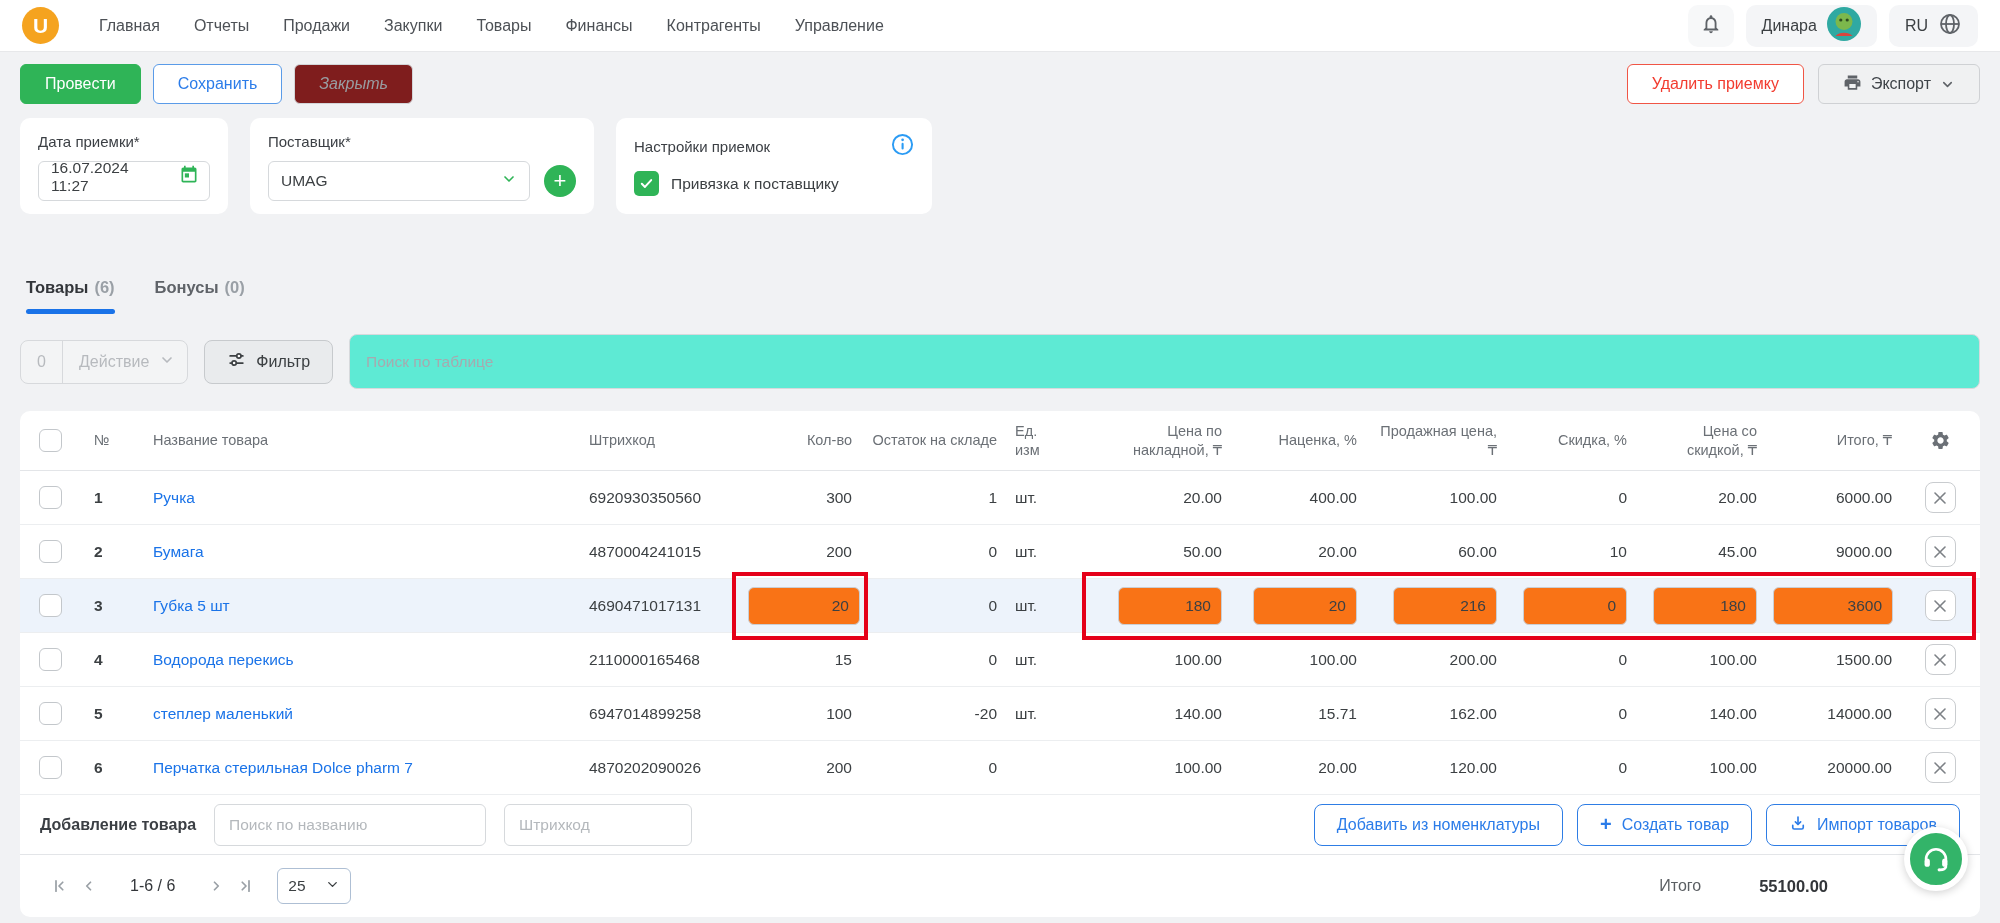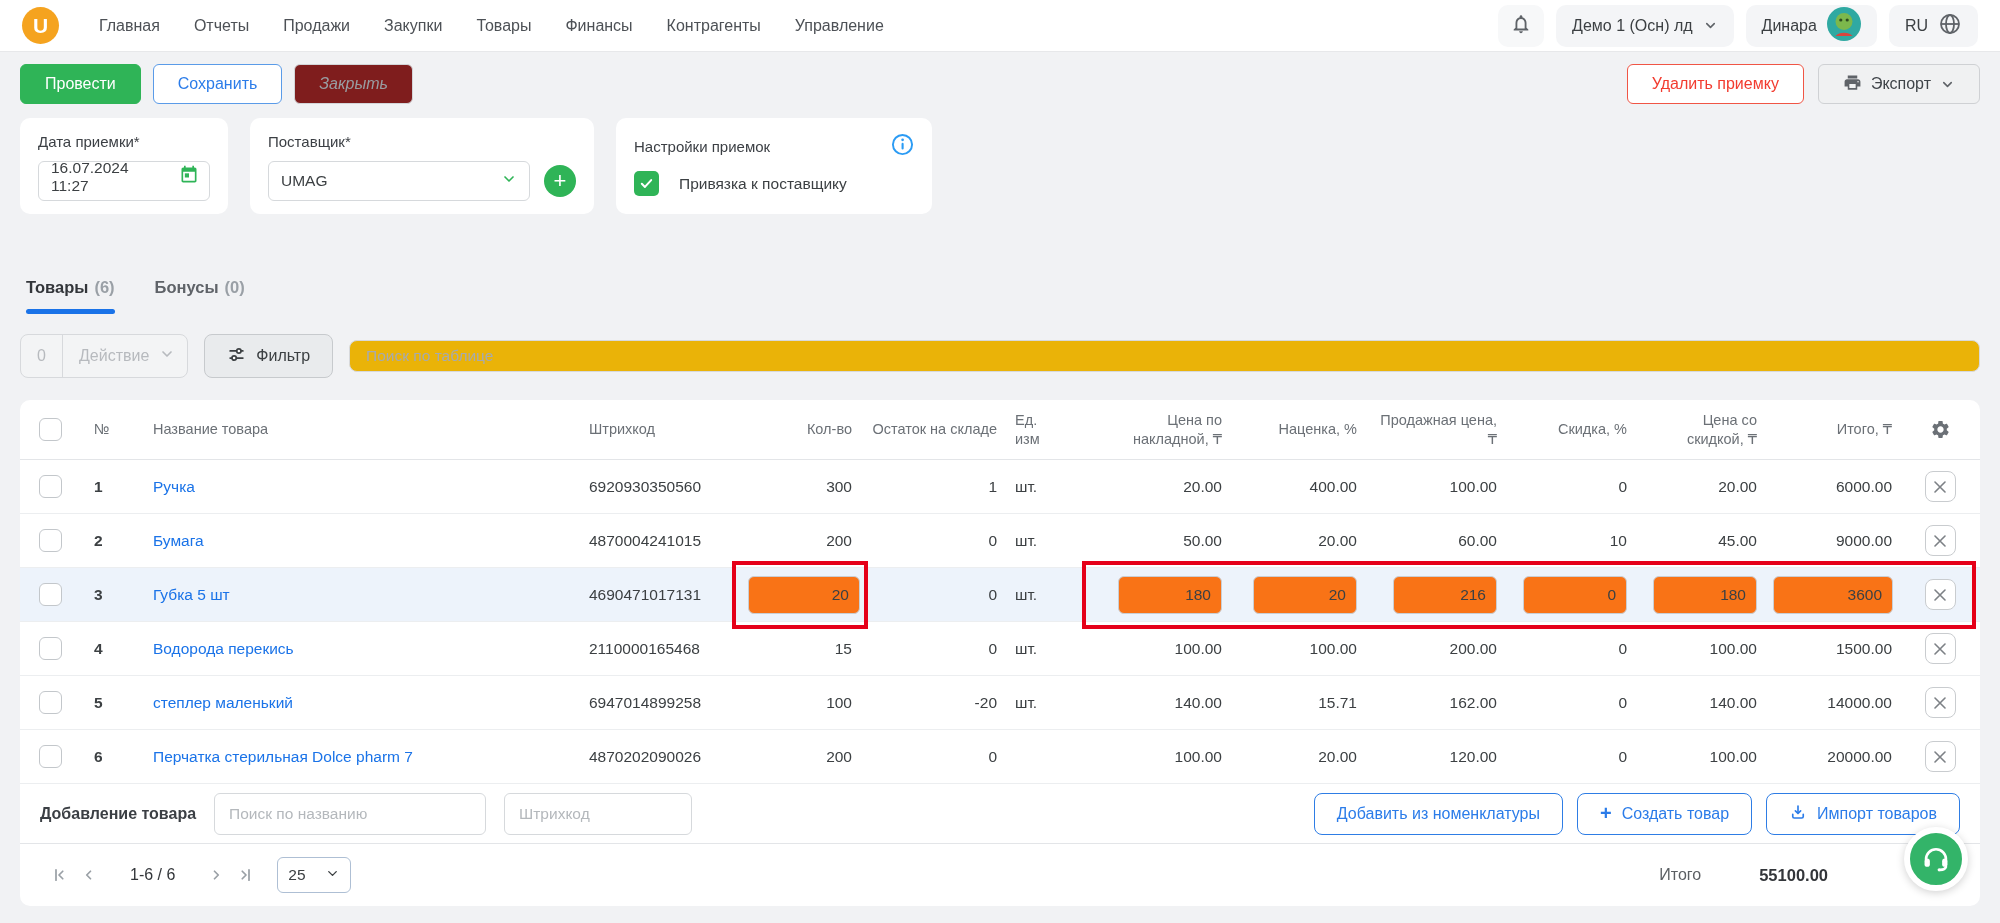--- a/index.html
+++ b/index.html
@@ -44,21 +44,21 @@
               align-items:center; padding:0 10px 8px 12px; background:#fff; font-size:15.5px; gap:10px; }
   .card-date .inputbox { width:172px; justify-content:space-between; }
   .selectbox { border:1px solid #d6d9dc; border-radius:6px; height:40px; width:262px;
                display:flex; align-items:center; justify-content:space-between;
                padding:0 12px; font-size:15.5px; cursor:pointer; background:#fff; }
   .supplier-row { display:flex; align-items:center; gap:14px; }
   .plus-circle { width:32px; height:32px; border-radius:50%; background:#2FB457; color:#fff;
                  font-size:22px; line-height:30px; text-align:center; border:none; cursor:pointer; }
   .card-settings { width:316px; }
   .settings-head { display:flex; align-items:center; justify-content:space-between; margin-bottom:12px; }
-  .checkrow { display:flex; align-items:center; gap:20px; font-size:15.5px; }
+  .checkrow { display:flex; align-items:center; gap:12px; font-size:15.5px; }
   .checkbox-on { width:25px; height:25px; border-radius:5px; background:#2FB457;
                  display:flex; align-items:center; justify-content:center; cursor:pointer; }
 
   
   .tabs { display:flex; gap:40px; margin:64px 20px 0 26px; }
   .tab { display:flex; flex-direction:column; cursor:pointer; }
   .tab-text { font-size:16.5px; font-weight:bold; color:#33363a; display:flex; gap:6px; }
   .tab-text .cnt { color:#9aa0a6; font-weight:bold; }
   .tab.inactive .tab-text { color:#5f6368; }
   .tab-underline { height:5px; border-radius:4px; margin-top:12px; background:transparent; }
@@ -67,22 +67,22 @@
   
   .toolbar { display:flex; align-items:center; gap:16px; margin:20px 20px 0 20px; }
   .action-group { display:flex; align-items:center; height:44px; border:1px solid #d7d9dc;
                   border-radius:8px; background:#f3f4f5; color:#b7babe; font-size:16px; overflow:hidden; }
   .action-count { width:42px; text-align:center; border-right:1px solid #d7d9dc; height:100%;
                   display:flex; align-items:center; justify-content:center; }
   .action-label { padding:0 12px 0 16px; display:flex; align-items:center; gap:10px; }
   .filter-btn { height:44px; border-radius:8px; background:#e9ebed; border:1px solid #c7cacd;
                 display:flex; align-items:center; gap:10px; padding:0 22px; font-size:16px;
                 color:#3c4043; cursor:pointer; font-family:inherit; }
-  .search-input { flex:1; height:32px; border:1px solid #d7d9dc; border-radius:8px;
-                  padding:0 16px; font-size:15.5px; font-family:inherit; color:#3c4043; background:#eab308; }
+  .search-input { flex:1; height:55px; border:1px solid #d7d9dc; border-radius:8px;
+                  padding:0 16px; font-size:15.5px; font-family:inherit; color:#3c4043; background:#5eead4; }
   .search-input::placeholder { color:#a6aaaf; }
 
   
   .table-card { background:#fff; border-radius:10px; margin:22px 20px 0 20px; width:1960px; }
   .tr { display:grid; position:relative;
         grid-template-columns:60px 65px 430px 165px 120px 145px 85px 140px 135px 140px 130px 130px 135px 80px;
         align-items:center; height:54px; border-bottom:1px solid #eceef0; font-size:15.5px; }
   .thead { height:60px; border-bottom:1px solid #e3e5e8; color:#6b7076; font-size:14.5px;
            line-height:1.25; font-weight:500; }
   .td { padding:0 8px; }
@@ -158,28 +158,20 @@
     </div>
     <div class="top-right">
       <button class="iconbtn">
         <span>
           <svg width="22" height="22" viewBox="0 0 24 24" fill="#5f6368">
               <path d="M12 22c1.1 0 2-.9 2-2h-4c0 1.1.89 2 2 2zm6-6v-5c0-3.07-1.64-5.64-4.5-6.32V4c0-.83-.67-1.5-1.5-1.5s-1.5.67-1.5 1.5v.68C7.63 5.36 6 7.92 6 11v5l-2 2v1h16v-1l-2-2zm-2 1H8v-6c0-2.48 1.51-4.5 4-4.5s4 2.02 4 4.5v6z"></path>
             </svg>
         </span>
       </button>
       <div class="pill">
-        <span>Демо 1 (Осн) лд</span>
-        <span class="chev">
-          <svg width="15" height="15" viewBox="0 0 24 24">
-              <path d="M6 9l6 6 6-6" fill="none" stroke="currentColor" stroke-width="2.5" stroke-linecap="round" stroke-linejoin="round"></path>
-            </svg>
-        </span>
-      </div>
-      <div class="pill">
         <span>Динара</span>
         <span>
           <svg width="34" height="34" viewBox="0 0 34 34">
               <circle cx="17" cy="17" r="17" fill="#2fa9a2"></circle>
               <circle cx="17" cy="14.5" r="8.5" fill="#7cb84c"></circle>
               <circle cx="13.8" cy="13" r="1.6" fill="#2d4d20"></circle>
               <circle cx="20.2" cy="13" r="1.6" fill="#2d4d20"></circle>
               <path d="M8.5 29 a11 9 0 0 1 17 0 z" fill="#d8453e"></path>
             </svg>
         </span>

